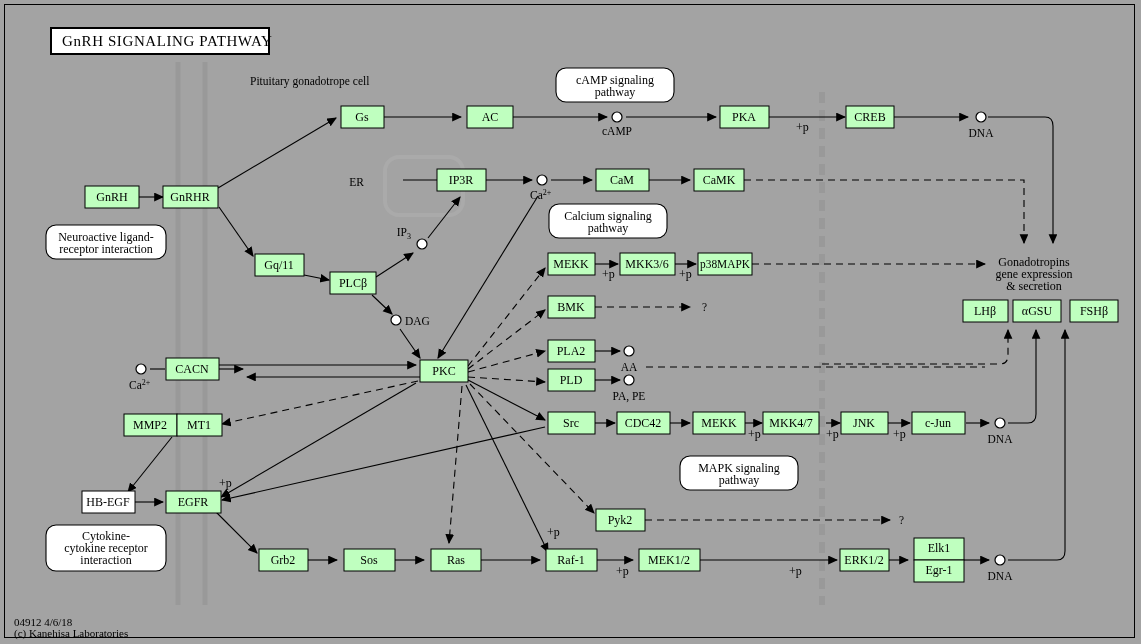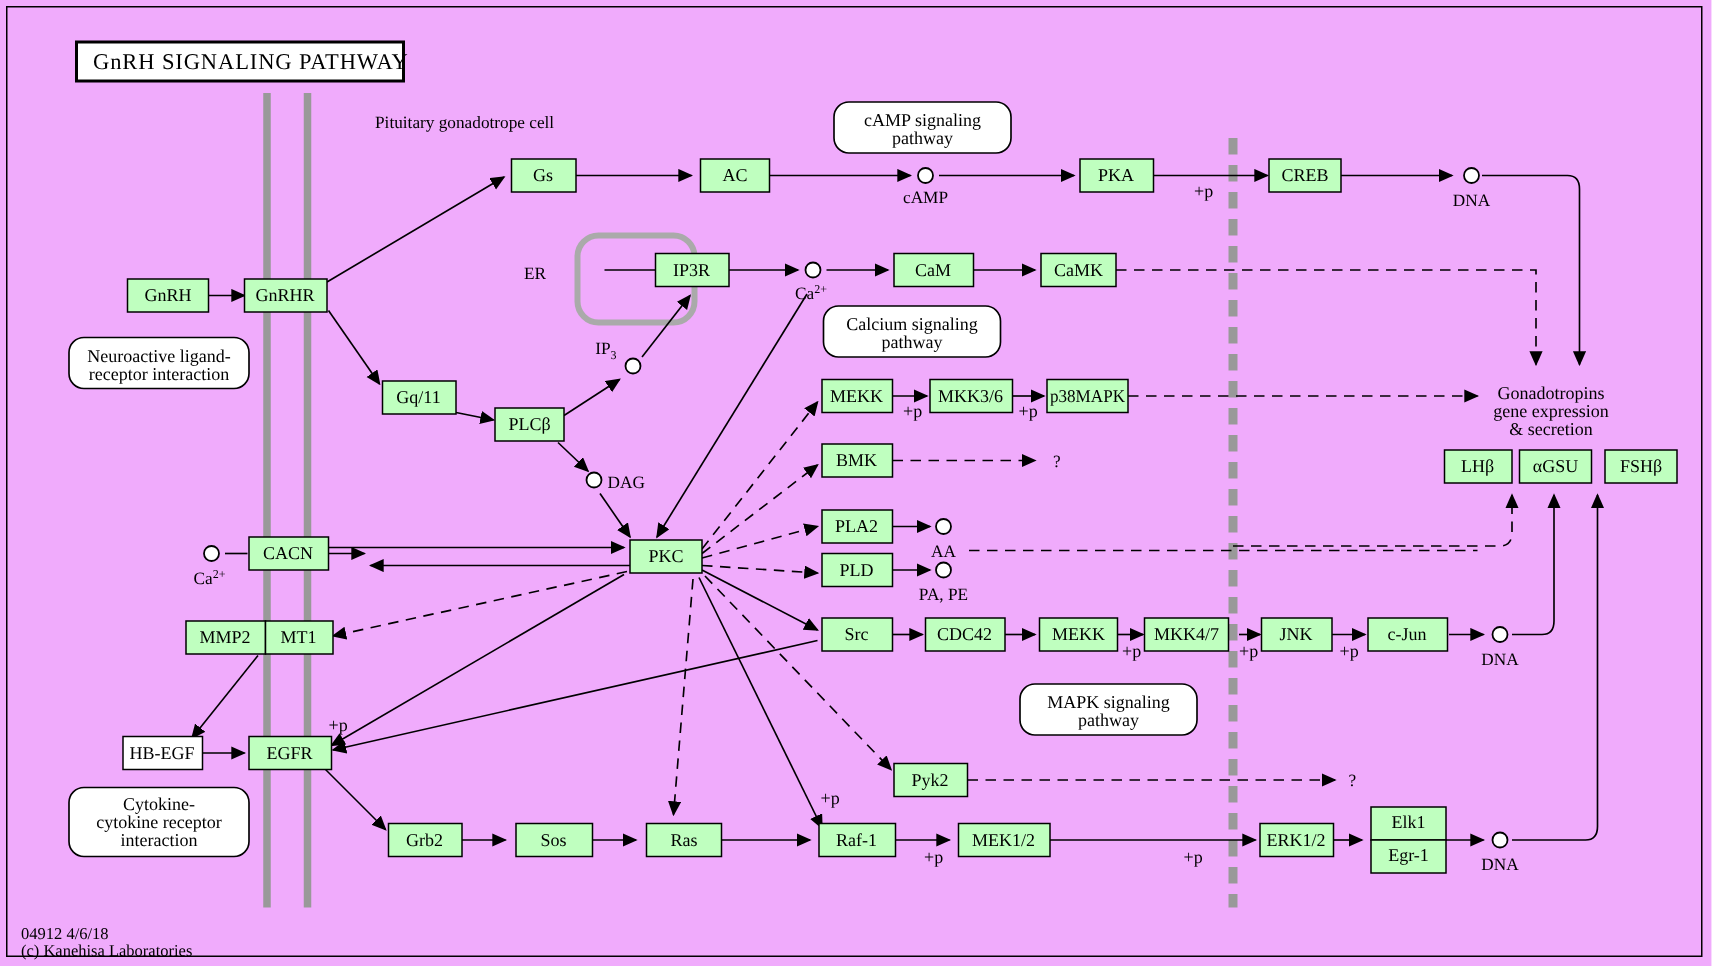--- a/index.html
+++ b/index.html
@@ -1,17 +1,17 @@
 <!DOCTYPE html>
 <html><head>
 <meta charset="utf-8">
 <style>
   html,body{margin:0;padding:0;background:#ffffff;}
   body{font-family:"Liberation Serif", serif;}
-  #page{position:relative;width:1141px;height:644px;background:#f0abfc;overflow:hidden;}
+  #page{position:relative;width:1141px;height:644px;background:#a3a3a3;overflow:hidden;}
   #frame{position:absolute;left:4px;top:4px;width:1131px;height:634px;border:1px solid #000;box-sizing:border-box;}
   svg{position:absolute;left:0;top:0;}
   .nodeLabel{font-family:"Liberation Serif", serif;font-size:12px;fill:#000;text-anchor:middle;dominant-baseline:middle;}
   .smallLabel{font-family:"Liberation Serif", serif;font-size:11.5px;fill:#000;}
   .plusp{font-family:"Liberation Serif", serif;font-size:12px;fill:#000;}
   .ttl{font-family:"Liberation Serif", serif;font-size:15px;letter-spacing:0.6px;fill:#000;}
   .footer{font-family:"Liberation Serif", serif;font-size:11px;fill:#000;}
   .mapLabel{font-family:"Liberation Serif", serif;font-size:12px;fill:#000;text-anchor:middle;}
   .gene{fill:#bfffbf;stroke:#000;stroke-width:1;}
   .whitebox{fill:#ffffff;stroke:#000;stroke-width:1;}

